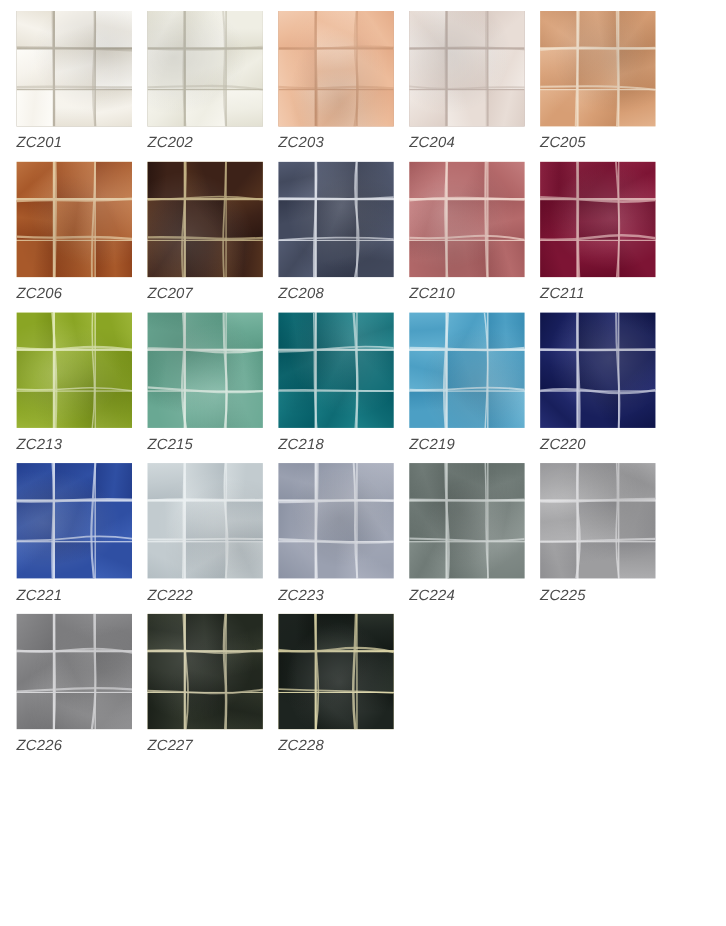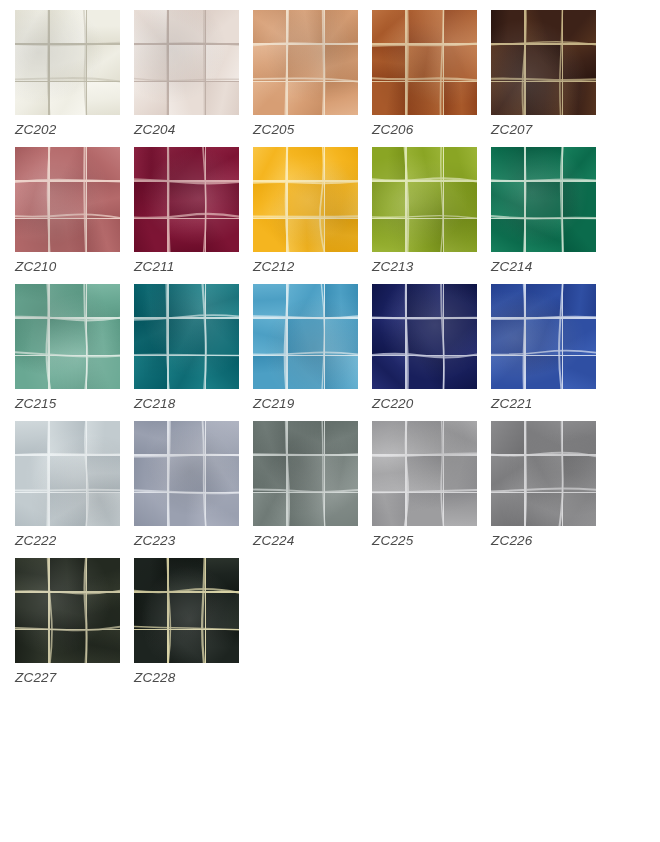--- a/index.html
+++ b/index.html
@@ -87,20 +87,43 @@
     color: #4b4b4b;
     white-space: nowrap;
   }
 </style>
 </head>
 <body>
 
 <div id="swatch-sheet">
   <div class="swatch-grid">
       <div class="swatch-cell">
+        <div class="swatch-tile" style="background: rgb(185, 179, 164);">
+          <div class="tile-mosaic">
+            <i style="background: linear-gradient(197deg, rgb(231, 226, 214) 0%, rgb(246, 243, 236) 48%, rgb(231, 226, 214) 100%);"></i>
+            <i style="background: linear-gradient(161deg, rgb(246, 243, 236) 0%, rgb(246, 243, 236) 48%, rgb(231, 226, 214) 100%);"></i>
+            <i style="background: linear-gradient(193deg, rgb(253, 252, 248) 0%, rgb(246, 243, 236) 48%, rgb(253, 252, 248) 100%);"></i>
+            <i style="background: linear-gradient(154deg, rgb(253, 252, 248) 0%, rgb(246, 243, 236) 48%, rgb(231, 226, 214) 100%);"></i>
+            <i style="background: linear-gradient(167deg, rgb(231, 226, 214) 0%, rgb(246, 243, 236) 48%, rgb(231, 226, 214) 100%);"></i>
+            <i style="background: linear-gradient(170deg, rgb(231, 226, 214) 0%, rgb(246, 243, 236) 48%, rgb(253, 252, 248) 100%);"></i>
+            <i style="background: linear-gradient(97deg, rgb(253, 252, 248) 0%, rgb(246, 243, 236) 48%, rgb(253, 252, 248) 100%);"></i>
+            <i style="background: linear-gradient(rgb(246, 243, 236) 0%, rgb(246, 243, 236) 48%, rgb(231, 226, 214) 100%);"></i>
+            <i style="background: linear-gradient(348deg, rgb(231, 226, 214) 0%, rgb(246, 243, 236) 48%, rgb(231, 226, 214) 100%);"></i>
+          </div>
+          <svg class="tile-grout" viewBox="0 0 105 105" preserveAspectRatio="none">
+            <path d="M -2 32.8 Q 26 32.9 52 33.9 T 107 35.9" stroke="#b9b3a4" stroke-width="1.76" fill="none" opacity="0.55"></path>
+            <path d="M -2 69.3 Q 26 68.5 52 69.1 T 107 69.4" stroke="#b9b3a4" stroke-width="2.23" fill="none" opacity="0.55"></path>
+            <path d="M 32.8 -2 Q 32.8 26 33.8 52 T 34.3 107" stroke="#b9b3a4" stroke-width="1.87" fill="none" opacity="0.55"></path>
+            <path d="M 71.0 -2 Q 71.8 26 70.2 52 T 71.9 107" stroke="#b9b3a4" stroke-width="2.26" fill="none" opacity="0.55"></path>
+          </svg>
+          <div class="tile-sheen" style="background: radial-gradient(at 45% 53%, rgba(255, 255, 255, 0.16), rgba(255, 255, 255, 0) 62%), radial-gradient(at 76% 36%, rgba(0, 0, 0, 0.12), rgba(0, 0, 0, 0) 58%);"></div>
+        </div>
+        <div class="swatch-label">ZC201</div>
+      </div>
+      <div class="swatch-cell">
         <div class="swatch-tile" style="background: rgb(189, 186, 169);">
           <div class="tile-mosaic">
             <i style="background: linear-gradient(121deg, rgb(226, 224, 210) 0%, rgb(239, 238, 228) 48%, rgb(226, 224, 210) 100%);"></i>
             <i style="background: linear-gradient(113deg, rgb(226, 224, 210) 0%, rgb(239, 238, 228) 48%, rgb(247, 246, 239) 100%);"></i>
             <i style="background: linear-gradient(rgb(239, 238, 228) 0%, rgb(239, 238, 228) 48%, rgb(226, 224, 210) 100%);"></i>
             <i style="background: linear-gradient(296deg, rgb(239, 238, 228) 0%, rgb(239, 238, 228) 48%, rgb(247, 246, 239) 100%);"></i>
             <i style="background: linear-gradient(166deg, rgb(239, 238, 228) 0%, rgb(239, 238, 228) 48%, rgb(226, 224, 210) 100%);"></i>
             <i style="background: linear-gradient(146deg, rgb(226, 224, 210) 0%, rgb(239, 238, 228) 48%, rgb(226, 224, 210) 100%);"></i>
             <i style="background: linear-gradient(314deg, rgb(226, 224, 210) 0%, rgb(239, 238, 228) 48%, rgb(247, 246, 239) 100%);"></i>
             <i style="background: linear-gradient(301deg, rgb(247, 246, 239) 0%, rgb(239, 238, 228) 48%, rgb(247, 246, 239) 100%);"></i>
@@ -110,20 +133,43 @@
             <path d="M -2 34.0 Q 26 35.7 52 35.1 T 107 32.5" stroke="#bdbaa9" stroke-width="1.98" fill="none" opacity="0.55"></path>
             <path d="M -2 69.4 Q 26 68.6 52 68.1 T 107 71.8" stroke="#bdbaa9" stroke-width="1.88" fill="none" opacity="0.55"></path>
             <path d="M 33.3 -2 Q 33.3 26 32.6 52 T 35.1 107" stroke="#bdbaa9" stroke-width="1.44" fill="none" opacity="0.55"></path>
             <path d="M 68.7 -2 Q 71.3 26 70.0 52 T 71.6 107" stroke="#bdbaa9" stroke-width="1.80" fill="none" opacity="0.55"></path>
           </svg>
           <div class="tile-sheen" style="background: radial-gradient(at 22% 34%, rgba(255, 255, 255, 0.16), rgba(255, 255, 255, 0) 62%), radial-gradient(at 23% 40%, rgba(0, 0, 0, 0.12), rgba(0, 0, 0, 0) 58%);"></div>
         </div>
         <div class="swatch-label">ZC202</div>
       </div>
       <div class="swatch-cell">
+        <div class="swatch-tile" style="background: rgb(207, 154, 120);">
+          <div class="tile-mosaic">
+            <i style="background: linear-gradient(342deg, rgb(228, 171, 136) 0%, rgb(237, 188, 155) 48%, rgb(242, 203, 176) 100%);"></i>
+            <i style="background: linear-gradient(205deg, rgb(242, 203, 176) 0%, rgb(237, 188, 155) 48%, rgb(242, 203, 176) 100%);"></i>
+            <i style="background: linear-gradient(235deg, rgb(228, 171, 136) 0%, rgb(237, 188, 155) 48%, rgb(228, 171, 136) 100%);"></i>
+            <i style="background: linear-gradient(73deg, rgb(242, 203, 176) 0%, rgb(237, 188, 155) 48%, rgb(228, 171, 136) 100%);"></i>
+            <i style="background: linear-gradient(356deg, rgb(242, 203, 176) 0%, rgb(237, 188, 155) 48%, rgb(242, 203, 176) 100%);"></i>
+            <i style="background: linear-gradient(35deg, rgb(237, 188, 155) 0%, rgb(237, 188, 155) 48%, rgb(228, 171, 136) 100%);"></i>
+            <i style="background: linear-gradient(72deg, rgb(242, 203, 176) 0%, rgb(237, 188, 155) 48%, rgb(242, 203, 176) 100%);"></i>
+            <i style="background: linear-gradient(311deg, rgb(242, 203, 176) 0%, rgb(237, 188, 155) 48%, rgb(242, 203, 176) 100%);"></i>
+            <i style="background: linear-gradient(52deg, rgb(242, 203, 176) 0%, rgb(237, 188, 155) 48%, rgb(228, 171, 136) 100%);"></i>
+          </div>
+          <svg class="tile-grout" viewBox="0 0 105 105" preserveAspectRatio="none">
+            <path d="M -2 34.6 Q 26 35.5 52 33.3 T 107 33.1" stroke="#cf9a78" stroke-width="1.39" fill="none" opacity="0.55"></path>
+            <path d="M -2 69.0 Q 26 71.4 52 69.8 T 107 70.7" stroke="#cf9a78" stroke-width="2.28" fill="none" opacity="0.55"></path>
+            <path d="M 34.4 -2 Q 32.9 26 34.3 52 T 35.1 107" stroke="#cf9a78" stroke-width="2.11" fill="none" opacity="0.55"></path>
+            <path d="M 71.5 -2 Q 68.1 26 71.1 52 T 69.1 107" stroke="#cf9a78" stroke-width="2.25" fill="none" opacity="0.55"></path>
+          </svg>
+          <div class="tile-sheen" style="background: radial-gradient(at 51% 41%, rgba(255, 255, 255, 0.16), rgba(255, 255, 255, 0) 62%), radial-gradient(at 53% 77%, rgba(0, 0, 0, 0.12), rgba(0, 0, 0, 0) 58%);"></div>
+        </div>
+        <div class="swatch-label">ZC203</div>
+      </div>
+      <div class="swatch-cell">
         <div class="swatch-tile" style="background: rgb(192, 176, 168);">
           <div class="tile-mosaic">
             <i style="background: linear-gradient(49deg, rgb(241, 234, 229) 0%, rgb(232, 221, 214) 48%, rgb(241, 234, 229) 100%);"></i>
             <i style="background: linear-gradient(29deg, rgb(232, 221, 214) 0%, rgb(232, 221, 214) 48%, rgb(221, 207, 199) 100%);"></i>
             <i style="background: linear-gradient(319deg, rgb(232, 221, 214) 0%, rgb(232, 221, 214) 48%, rgb(221, 207, 199) 100%);"></i>
             <i style="background: linear-gradient(304deg, rgb(221, 207, 199) 0%, rgb(232, 221, 214) 48%, rgb(241, 234, 229) 100%);"></i>
             <i style="background: linear-gradient(156deg, rgb(241, 234, 229) 0%, rgb(232, 221, 214) 48%, rgb(221, 207, 199) 100%);"></i>
             <i style="background: linear-gradient(294deg, rgb(241, 234, 229) 0%, rgb(232, 221, 214) 48%, rgb(241, 234, 229) 100%);"></i>
             <i style="background: linear-gradient(321deg, rgb(221, 207, 199) 0%, rgb(232, 221, 214) 48%, rgb(241, 234, 229) 100%);"></i>
             <i style="background: linear-gradient(254deg, rgb(232, 221, 214) 0%, rgb(232, 221, 214) 48%, rgb(241, 234, 229) 100%);"></i>
@@ -202,20 +248,43 @@
             <path d="M -2 34.8 Q 26 33.6 52 32.1 T 107 34.9" stroke="#c3b184" stroke-width="1.54" fill="none" opacity="0.9"></path>
             <path d="M -2 68.8 Q 26 68.4 52 69.6 T 107 69.2" stroke="#c3b184" stroke-width="2.17" fill="none" opacity="0.9"></path>
             <path d="M 34.7 -2 Q 35.5 26 32.9 52 T 32.5 107" stroke="#c3b184" stroke-width="1.87" fill="none" opacity="0.9"></path>
             <path d="M 71.4 -2 Q 70.9 26 69.5 52 T 69.7 107" stroke="#c3b184" stroke-width="1.60" fill="none" opacity="0.9"></path>
           </svg>
           <div class="tile-sheen" style="background: radial-gradient(at 33% 68%, rgba(255, 255, 255, 0.16), rgba(255, 255, 255, 0) 62%), radial-gradient(at 43% 73%, rgba(0, 0, 0, 0.12), rgba(0, 0, 0, 0) 58%);"></div>
         </div>
         <div class="swatch-label">ZC207</div>
       </div>
       <div class="swatch-cell">
+        <div class="swatch-tile" style="background: rgb(215, 219, 228);">
+          <div class="tile-mosaic">
+            <i style="background: linear-gradient(168deg, rgb(83, 91, 114) 0%, rgb(67, 74, 94) 48%, rgb(83, 91, 114) 100%);"></i>
+            <i style="background: linear-gradient(124deg, rgb(83, 91, 114) 0%, rgb(67, 74, 94) 48%, rgb(52, 58, 77) 100%);"></i>
+            <i style="background: linear-gradient(73deg, rgb(52, 58, 77) 0%, rgb(67, 74, 94) 48%, rgb(83, 91, 114) 100%);"></i>
+            <i style="background: linear-gradient(347deg, rgb(67, 74, 94) 0%, rgb(67, 74, 94) 48%, rgb(52, 58, 77) 100%);"></i>
+            <i style="background: linear-gradient(114deg, rgb(52, 58, 77) 0%, rgb(67, 74, 94) 48%, rgb(52, 58, 77) 100%);"></i>
+            <i style="background: linear-gradient(124deg, rgb(52, 58, 77) 0%, rgb(67, 74, 94) 48%, rgb(83, 91, 114) 100%);"></i>
+            <i style="background: linear-gradient(306deg, rgb(83, 91, 114) 0%, rgb(67, 74, 94) 48%, rgb(83, 91, 114) 100%);"></i>
+            <i style="background: linear-gradient(167deg, rgb(67, 74, 94) 0%, rgb(67, 74, 94) 48%, rgb(52, 58, 77) 100%);"></i>
+            <i style="background: linear-gradient(8deg, rgb(67, 74, 94) 0%, rgb(67, 74, 94) 48%, rgb(83, 91, 114) 100%);"></i>
+          </div>
+          <svg class="tile-grout" viewBox="0 0 105 105" preserveAspectRatio="none">
+            <path d="M -2 33.3 Q 26 33.2 52 33.8 T 107 32.3" stroke="#d7dbe4" stroke-width="1.86" fill="none" opacity="0.9"></path>
+            <path d="M -2 71.5 Q 26 69.4 52 69.1 T 107 70.4" stroke="#d7dbe4" stroke-width="1.61" fill="none" opacity="0.9"></path>
+            <path d="M 34.3 -2 Q 35.0 26 33.5 52 T 32.6 107" stroke="#d7dbe4" stroke-width="1.98" fill="none" opacity="0.9"></path>
+            <path d="M 71.3 -2 Q 68.3 26 71.7 52 T 69.4 107" stroke="#d7dbe4" stroke-width="1.84" fill="none" opacity="0.9"></path>
+          </svg>
+          <div class="tile-sheen" style="background: radial-gradient(at 54% 38%, rgba(255, 255, 255, 0.16), rgba(255, 255, 255, 0) 62%), radial-gradient(at 67% 65%, rgba(0, 0, 0, 0.12), rgba(0, 0, 0, 0) 58%);"></div>
+        </div>
+        <div class="swatch-label">ZC208</div>
+      </div>
+      <div class="swatch-cell">
         <div class="swatch-tile" style="background: rgb(236, 207, 198);">
           <div class="tile-mosaic">
             <i style="background: linear-gradient(307deg, rgb(195, 125, 126) 0%, rgb(181, 106, 107) 48%, rgb(163, 90, 92) 100%);"></i>
             <i style="background: linear-gradient(117deg, rgb(181, 106, 107) 0%, rgb(181, 106, 107) 48%, rgb(163, 90, 92) 100%);"></i>
             <i style="background: linear-gradient(223deg, rgb(195, 125, 126) 0%, rgb(181, 106, 107) 48%, rgb(163, 90, 92) 100%);"></i>
             <i style="background: linear-gradient(285deg, rgb(195, 125, 126) 0%, rgb(181, 106, 107) 48%, rgb(195, 125, 126) 100%);"></i>
             <i style="background: linear-gradient(178deg, rgb(163, 90, 92) 0%, rgb(181, 106, 107) 48%, rgb(195, 125, 126) 100%);"></i>
             <i style="background: linear-gradient(348deg, rgb(163, 90, 92) 0%, rgb(181, 106, 107) 48%, rgb(163, 90, 92) 100%);"></i>
             <i style="background: linear-gradient(356deg, rgb(181, 106, 107) 0%, rgb(181, 106, 107) 48%, rgb(163, 90, 92) 100%);"></i>
             <i style="background: linear-gradient(82deg, rgb(181, 106, 107) 0%, rgb(181, 106, 107) 48%, rgb(163, 90, 92) 100%);"></i>
@@ -248,43 +317,20 @@
             <path d="M -2 32.3 Q 26 33.1 52 35.3 T 107 34.6" stroke="#d9a8ab" stroke-width="2.40" fill="none" opacity="0.9"></path>
             <path d="M -2 70.6 Q 26 71.9 52 68.4 T 107 69.9" stroke="#d9a8ab" stroke-width="2.29" fill="none" opacity="0.9"></path>
             <path d="M 34.0 -2 Q 34.6 26 34.3 52 T 35.5 107" stroke="#d9a8ab" stroke-width="2.25" fill="none" opacity="0.9"></path>
             <path d="M 68.8 -2 Q 71.3 26 71.8 52 T 69.6 107" stroke="#d9a8ab" stroke-width="1.81" fill="none" opacity="0.9"></path>
           </svg>
           <div class="tile-sheen" style="background: radial-gradient(at 62% 48%, rgba(255, 255, 255, 0.16), rgba(255, 255, 255, 0) 62%), radial-gradient(at 30% 26%, rgba(0, 0, 0, 0.12), rgba(0, 0, 0, 0) 58%);"></div>
         </div>
         <div class="swatch-label">ZC211</div>
       </div>
       <div class="swatch-cell">
-        <div class="swatch-tile" style="background: rgb(251, 233, 176);">
-          <div class="tile-mosaic">
-            <i style="background: linear-gradient(118deg, rgb(249, 197, 68) 0%, rgb(245, 181, 31) 48%, rgb(249, 197, 68) 100%);"></i>
-            <i style="background: linear-gradient(40deg, rgb(249, 197, 68) 0%, rgb(245, 181, 31) 48%, rgb(236, 169, 15) 100%);"></i>
-            <i style="background: linear-gradient(238deg, rgb(236, 169, 15) 0%, rgb(245, 181, 31) 48%, rgb(249, 197, 68) 100%);"></i>
-            <i style="background: linear-gradient(147deg, rgb(236, 169, 15) 0%, rgb(245, 181, 31) 48%, rgb(249, 197, 68) 100%);"></i>
-            <i style="background: linear-gradient(34deg, rgb(245, 181, 31) 0%, rgb(245, 181, 31) 48%, rgb(236, 169, 15) 100%);"></i>
-            <i style="background: linear-gradient(285deg, rgb(249, 197, 68) 0%, rgb(245, 181, 31) 48%, rgb(236, 169, 15) 100%);"></i>
-            <i style="background: linear-gradient(39deg, rgb(245, 181, 31) 0%, rgb(245, 181, 31) 48%, rgb(236, 169, 15) 100%);"></i>
-            <i style="background: linear-gradient(267deg, rgb(249, 197, 68) 0%, rgb(245, 181, 31) 48%, rgb(249, 197, 68) 100%);"></i>
-            <i style="background: linear-gradient(187deg, rgb(236, 169, 15) 0%, rgb(245, 181, 31) 48%, rgb(236, 169, 15) 100%);"></i>
-          </div>
-          <svg class="tile-grout" viewBox="0 0 105 105" preserveAspectRatio="none">
-            <path d="M -2 35.9 Q 26 34.3 52 35.7 T 107 34.3" stroke="#fbe9b0" stroke-width="1.98" fill="none" opacity="0.9"></path>
-            <path d="M -2 69.6 Q 26 69.8 52 69.9 T 107 69.3" stroke="#fbe9b0" stroke-width="2.26" fill="none" opacity="0.9"></path>
-            <path d="M 34.3 -2 Q 33.0 26 32.8 52 T 35.5 107" stroke="#fbe9b0" stroke-width="2.12" fill="none" opacity="0.9"></path>
-            <path d="M 69.6 -2 Q 71.9 26 68.2 52 T 71.9 107" stroke="#fbe9b0" stroke-width="1.72" fill="none" opacity="0.9"></path>
-          </svg>
-          <div class="tile-sheen" style="background: radial-gradient(at 53% 50%, rgba(255, 255, 255, 0.16), rgba(255, 255, 255, 0) 62%), radial-gradient(at 80% 67%, rgba(0, 0, 0, 0.12), rgba(0, 0, 0, 0) 58%);"></div>
-        </div>
-        <div class="swatch-label">ZC212</div>
-      </div>
-      <div class="swatch-cell">
         <div class="swatch-tile" style="background: rgb(221, 230, 176);">
           <div class="tile-mosaic">
             <i style="background: linear-gradient(91deg, rgb(138, 165, 36) 0%, rgb(138, 165, 36) 48%, rgb(122, 148, 25) 100%);"></i>
             <i style="background: linear-gradient(258deg, rgb(155, 180, 55) 0%, rgb(138, 165, 36) 48%, rgb(155, 180, 55) 100%);"></i>
             <i style="background: linear-gradient(75deg, rgb(138, 165, 36) 0%, rgb(138, 165, 36) 48%, rgb(155, 180, 55) 100%);"></i>
             <i style="background: linear-gradient(291deg, rgb(155, 180, 55) 0%, rgb(138, 165, 36) 48%, rgb(122, 148, 25) 100%);"></i>
             <i style="background: linear-gradient(331deg, rgb(122, 148, 25) 0%, rgb(138, 165, 36) 48%, rgb(155, 180, 55) 100%);"></i>
             <i style="background: linear-gradient(53deg, rgb(138, 165, 36) 0%, rgb(138, 165, 36) 48%, rgb(122, 148, 25) 100%);"></i>
             <i style="background: linear-gradient(6deg, rgb(155, 180, 55) 0%, rgb(138, 165, 36) 48%, rgb(122, 148, 25) 100%);"></i>
             <i style="background: linear-gradient(77deg, rgb(155, 180, 55) 0%, rgb(138, 165, 36) 48%, rgb(122, 148, 25) 100%);"></i>
@@ -294,43 +340,20 @@
             <path d="M -2 32.3 Q 26 35.2 52 32.4 T 107 34.7" stroke="#dde6b0" stroke-width="2.39" fill="none" opacity="0.9"></path>
             <path d="M -2 69.9 Q 26 70.9 52 69.1 T 107 71.5" stroke="#dde6b0" stroke-width="1.34" fill="none" opacity="0.9"></path>
             <path d="M 32.4 -2 Q 34.9 26 35.8 52 T 35.4 107" stroke="#dde6b0" stroke-width="2.01" fill="none" opacity="0.9"></path>
             <path d="M 69.2 -2 Q 68.1 26 70.1 52 T 68.7 107" stroke="#dde6b0" stroke-width="1.35" fill="none" opacity="0.9"></path>
           </svg>
           <div class="tile-sheen" style="background: radial-gradient(at 34% 52%, rgba(255, 255, 255, 0.16), rgba(255, 255, 255, 0) 62%), radial-gradient(at 74% 72%, rgba(0, 0, 0, 0.12), rgba(0, 0, 0, 0) 58%);"></div>
         </div>
         <div class="swatch-label">ZC213</div>
       </div>
       <div class="swatch-cell">
-        <div class="swatch-tile" style="background: rgb(194, 221, 203);">
-          <div class="tile-mosaic">
-            <i style="background: linear-gradient(60deg, rgb(23, 128, 93) 0%, rgb(11, 107, 76) 48%, rgb(4, 90, 63) 100%);"></i>
-            <i style="background: linear-gradient(166deg, rgb(4, 90, 63) 0%, rgb(11, 107, 76) 48%, rgb(23, 128, 93) 100%);"></i>
-            <i style="background: linear-gradient(310deg, rgb(23, 128, 93) 0%, rgb(11, 107, 76) 48%, rgb(23, 128, 93) 100%);"></i>
-            <i style="background: linear-gradient(24deg, rgb(23, 128, 93) 0%, rgb(11, 107, 76) 48%, rgb(23, 128, 93) 100%);"></i>
-            <i style="background: linear-gradient(359deg, rgb(11, 107, 76) 0%, rgb(11, 107, 76) 48%, rgb(4, 90, 63) 100%);"></i>
-            <i style="background: linear-gradient(269deg, rgb(11, 107, 76) 0%, rgb(11, 107, 76) 48%, rgb(4, 90, 63) 100%);"></i>
-            <i style="background: linear-gradient(32deg, rgb(23, 128, 93) 0%, rgb(11, 107, 76) 48%, rgb(4, 90, 63) 100%);"></i>
-            <i style="background: linear-gradient(204deg, rgb(23, 128, 93) 0%, rgb(11, 107, 76) 48%, rgb(23, 128, 93) 100%);"></i>
-            <i style="background: linear-gradient(228deg, rgb(11, 107, 76) 0%, rgb(11, 107, 76) 48%, rgb(4, 90, 63) 100%);"></i>
-          </div>
-          <svg class="tile-grout" viewBox="0 0 105 105" preserveAspectRatio="none">
-            <path d="M -2 33.0 Q 26 35.1 52 33.3 T 107 33.7" stroke="#c2ddcb" stroke-width="1.93" fill="none" opacity="0.9"></path>
-            <path d="M -2 69.0 Q 26 71.9 52 71.3 T 107 71.1" stroke="#c2ddcb" stroke-width="2.15" fill="none" opacity="0.9"></path>
-            <path d="M 33.4 -2 Q 35.2 26 34.6 52 T 32.7 107" stroke="#c2ddcb" stroke-width="1.31" fill="none" opacity="0.9"></path>
-            <path d="M 71.7 -2 Q 69.4 26 70.3 52 T 72.0 107" stroke="#c2ddcb" stroke-width="2.31" fill="none" opacity="0.9"></path>
-          </svg>
-          <div class="tile-sheen" style="background: radial-gradient(at 39% 43%, rgba(255, 255, 255, 0.16), rgba(255, 255, 255, 0) 62%), radial-gradient(at 52% 54%, rgba(0, 0, 0, 0.12), rgba(0, 0, 0, 0) 58%);"></div>
-        </div>
-        <div class="swatch-label">ZC214</div>
-      </div>
-      <div class="swatch-cell">
         <div class="swatch-tile" style="background: rgb(215, 231, 222);">
           <div class="tile-mosaic">
             <i style="background: linear-gradient(5deg, rgb(105, 168, 147) 0%, rgb(105, 168, 147) 48%, rgb(91, 154, 133) 100%);"></i>
             <i style="background: linear-gradient(244deg, rgb(91, 154, 133) 0%, rgb(105, 168, 147) 48%, rgb(124, 183, 163) 100%);"></i>
             <i style="background: linear-gradient(355deg, rgb(91, 154, 133) 0%, rgb(105, 168, 147) 48%, rgb(124, 183, 163) 100%);"></i>
             <i style="background: linear-gradient(275deg, rgb(105, 168, 147) 0%, rgb(105, 168, 147) 48%, rgb(91, 154, 133) 100%);"></i>
             <i style="background: linear-gradient(187deg, rgb(91, 154, 133) 0%, rgb(105, 168, 147) 48%, rgb(124, 183, 163) 100%);"></i>
             <i style="background: linear-gradient(84deg, rgb(91, 154, 133) 0%, rgb(105, 168, 147) 48%, rgb(91, 154, 133) 100%);"></i>
             <i style="background: linear-gradient(12deg, rgb(105, 168, 147) 0%, rgb(105, 168, 147) 48%, rgb(91, 154, 133) 100%);"></i>
             <i style="background: linear-gradient(152deg, rgb(124, 183, 163) 0%, rgb(105, 168, 147) 48%, rgb(91, 154, 133) 100%);"></i>

